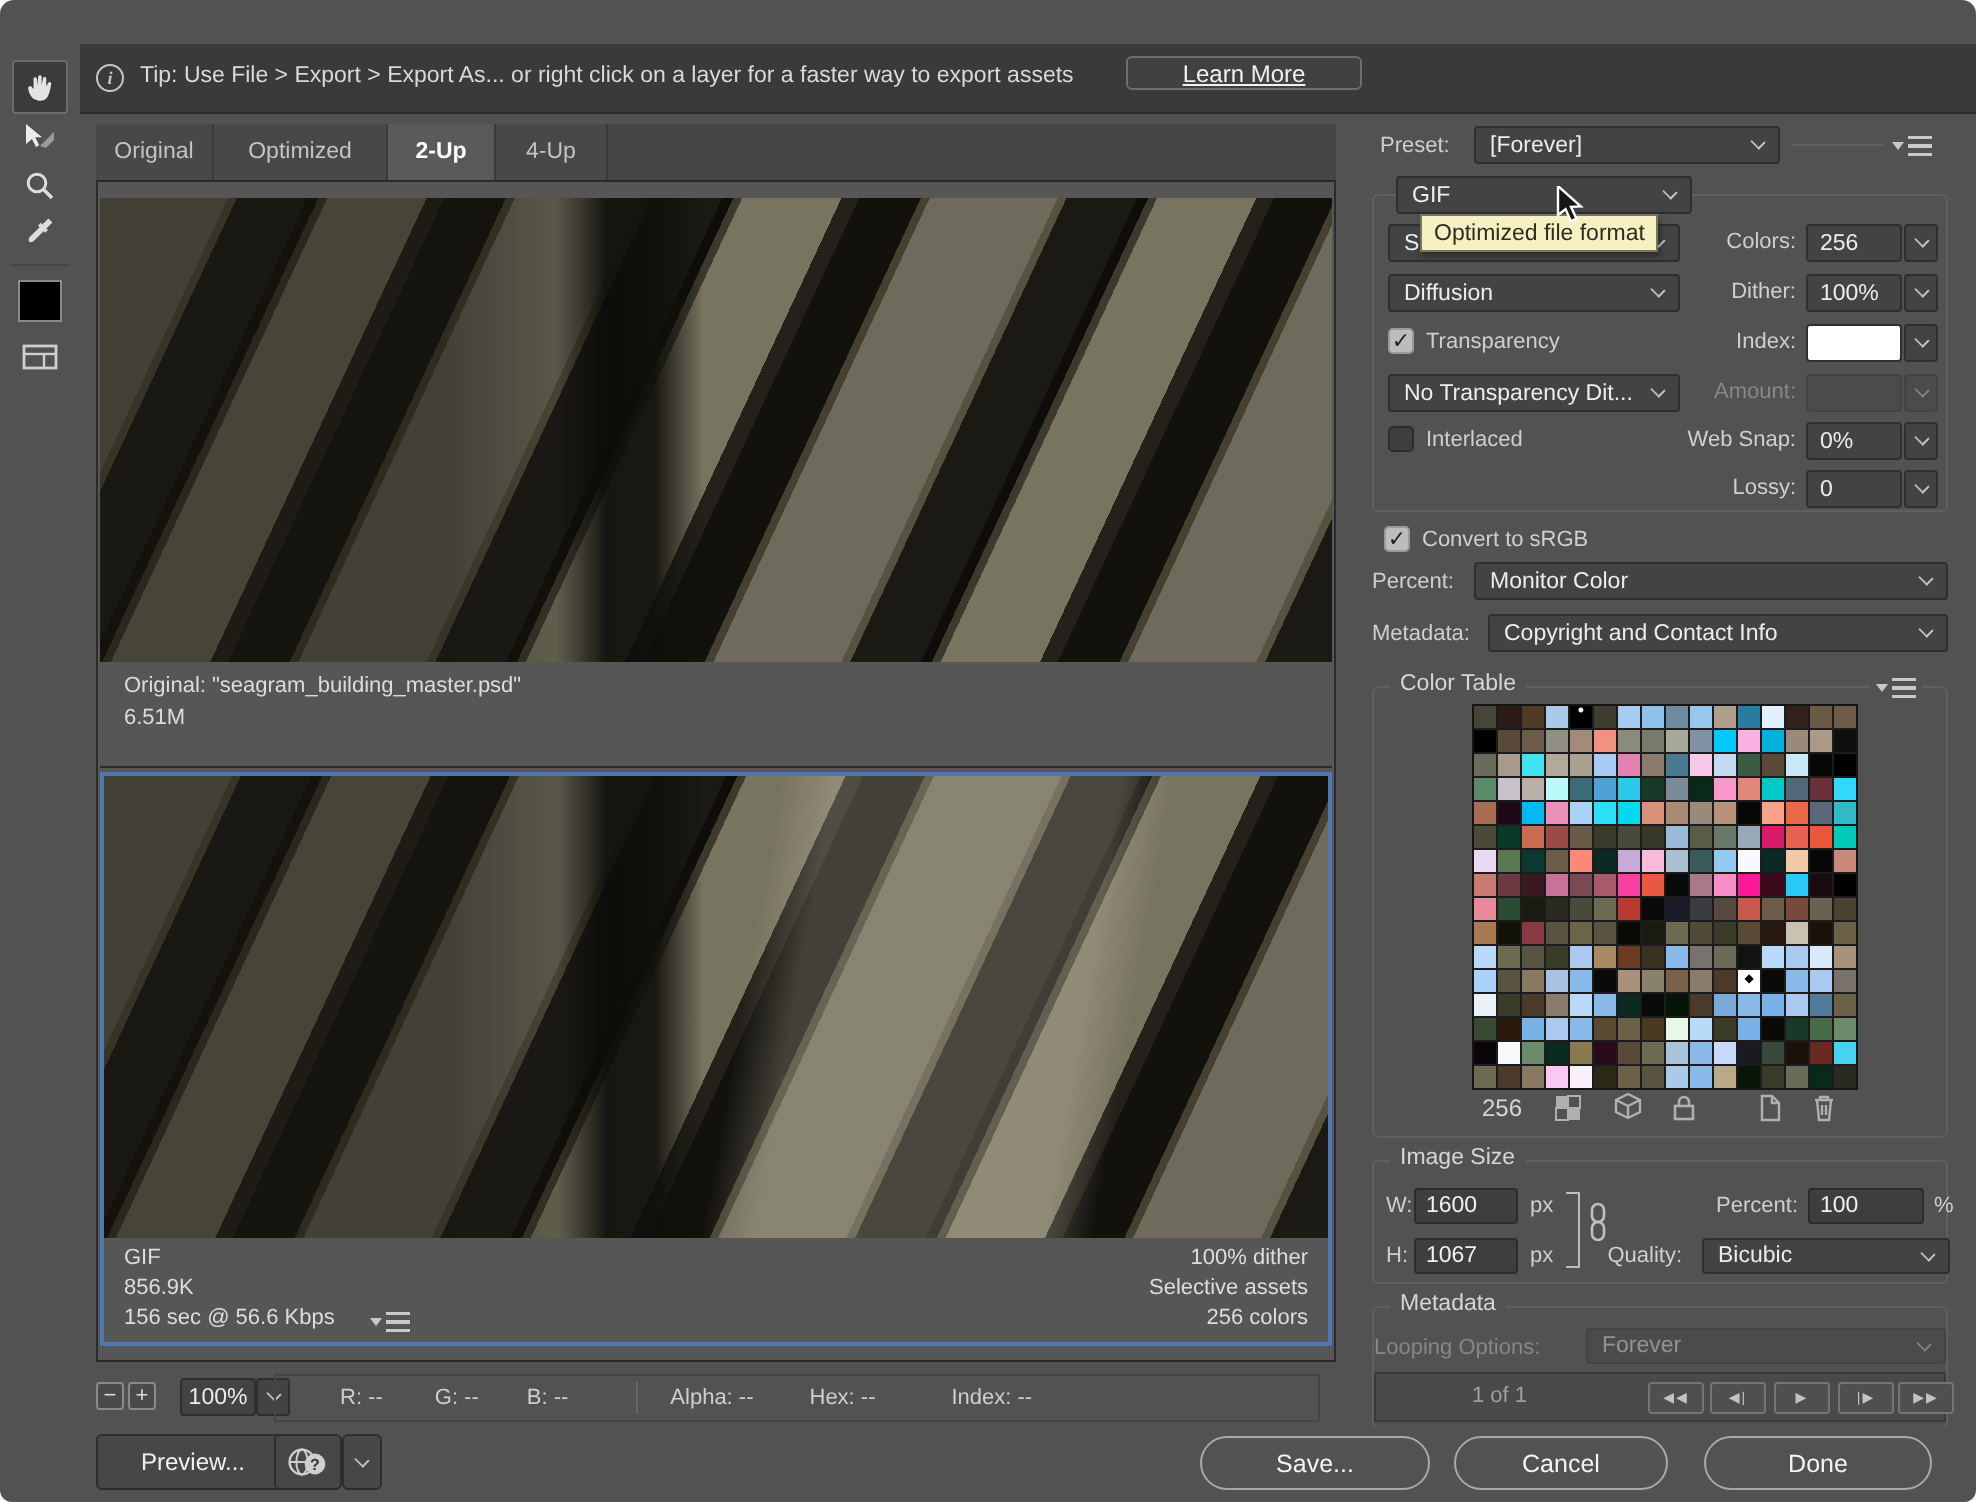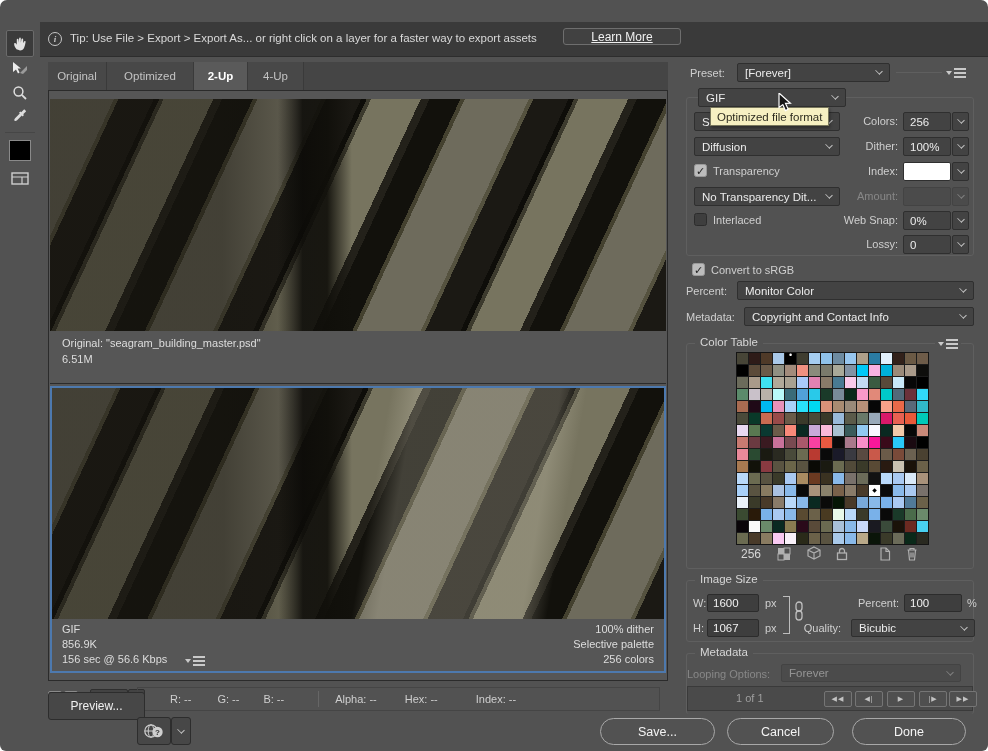--- a/index.html
+++ b/index.html
@@ -188,21 +188,21 @@
       <div class="img2 building"></div>
       <div class="info2">
         <div class="la" style="top:4px">GIF</div>
         <div class="la" style="top:19px">856.9K</div>
         <div class="la" style="top:34px">156 sec @ 56.6 Kbps</div>
         <span class="micon" style="position:absolute;left:133px;top:36px">
             <span class="tri"></span>
             <span class="bars"></span>
           </span>
         <div class="ra" style="top:4px">100% dither</div>
-        <div class="ra" style="top:19px">Selective palette</div>
+        <div class="ra" style="top:19px">Selective assets</div>
         <div class="ra" style="top:34px">256 colors</div>
       </div>
     </div>
   </div>
 
   <div class="lbl" style="left:690px;top:67px">Preset:</div>
   <div class="dd" style="left:737px;top:63px;width:153px">
     <span>[Forever]</span>
       <span class="chev"></span>
   </div>
@@ -615,21 +615,21 @@
     <div class="lbl right" style="left:110px;top:41px;width:44px">Quality:</div>
     <div class="dd" style="left:164px;top:38px;width:124px;height:18px">
       <span>Bicubic</span>
         <span class="chev"></span>
     </div>
   </div>
 
   <div class="fieldset" style="left:686px;top:653px;width:288px;height:61px;border-bottom:none">
     <span class="ftitle">Metadata</span>
     <div class="lbl disabled" style="left:0px;top:14px">Looping Options:</div>
-    <div class="dd disabled" style="left:94px;top:10px;width:180px;height:18px">
+    <div class="dd disabled" style="left:106px;top:10px;width:180px;height:18px">
       <span>Forever</span>
         <span class="chev"></span>
     </div>
     <div class="framebar">
       <div class="framestatus">1 of 1</div>
       <div class="pbtn" style="left:136px">◀◀</div>
       <div class="pbtn" style="left:167px">◀|</div>
       <div class="pbtn" style="left:199px">▶</div>
       <div class="pbtn" style="left:231px">|▶</div>
       <div class="pbtn" style="left:261px">▶▶</div>
@@ -647,21 +647,21 @@
   <div class="rgbbox">
     <span style="margin-left:32px">R: --</span>
     <span style="margin-left:26px">G: --</span>
     <span style="margin-left:24px">B: --</span>
     <span class="vdiv"></span>
     <span style="margin-left:16px">Alpha: --</span>
     <span style="margin-left:28px">Hex: --</span>
     <span style="margin-left:38px">Index: --</span>
   </div>
 
-  <div class="btn" style="left:48px;top:692px;width:97px;height:28px">Preview...</div>
+  <div class="btn" style="left:48px;top:717px;width:97px;height:28px">Preview...</div>
   <div class="btn" style="left:137px;top:717px;width:34px;height:28px">
     <svg class="icon" width="22" height="18" viewBox="0 0 22 18">
       <circle cx="8" cy="9" r="6.2" fill="none" stroke="#cfcfcf" stroke-width="1.2"></circle>
       <ellipse cx="8" cy="9" rx="2.8" ry="6.2" fill="none" stroke="#cfcfcf" stroke-width="1"></ellipse>
       <line x1="1.8" y1="9" x2="14.2" y2="9" stroke="#cfcfcf" stroke-width="1"></line>
       <circle cx="14.5" cy="10" r="5.2" fill="#cfcfcf"></circle>
       <text x="14.5" y="13" text-anchor="middle" font-size="8" font-weight="bold" fill="#333">?</text>
     </svg>
   </div>
   <div class="btn" style="left:171px;top:717px;width:20px;height:28px">

